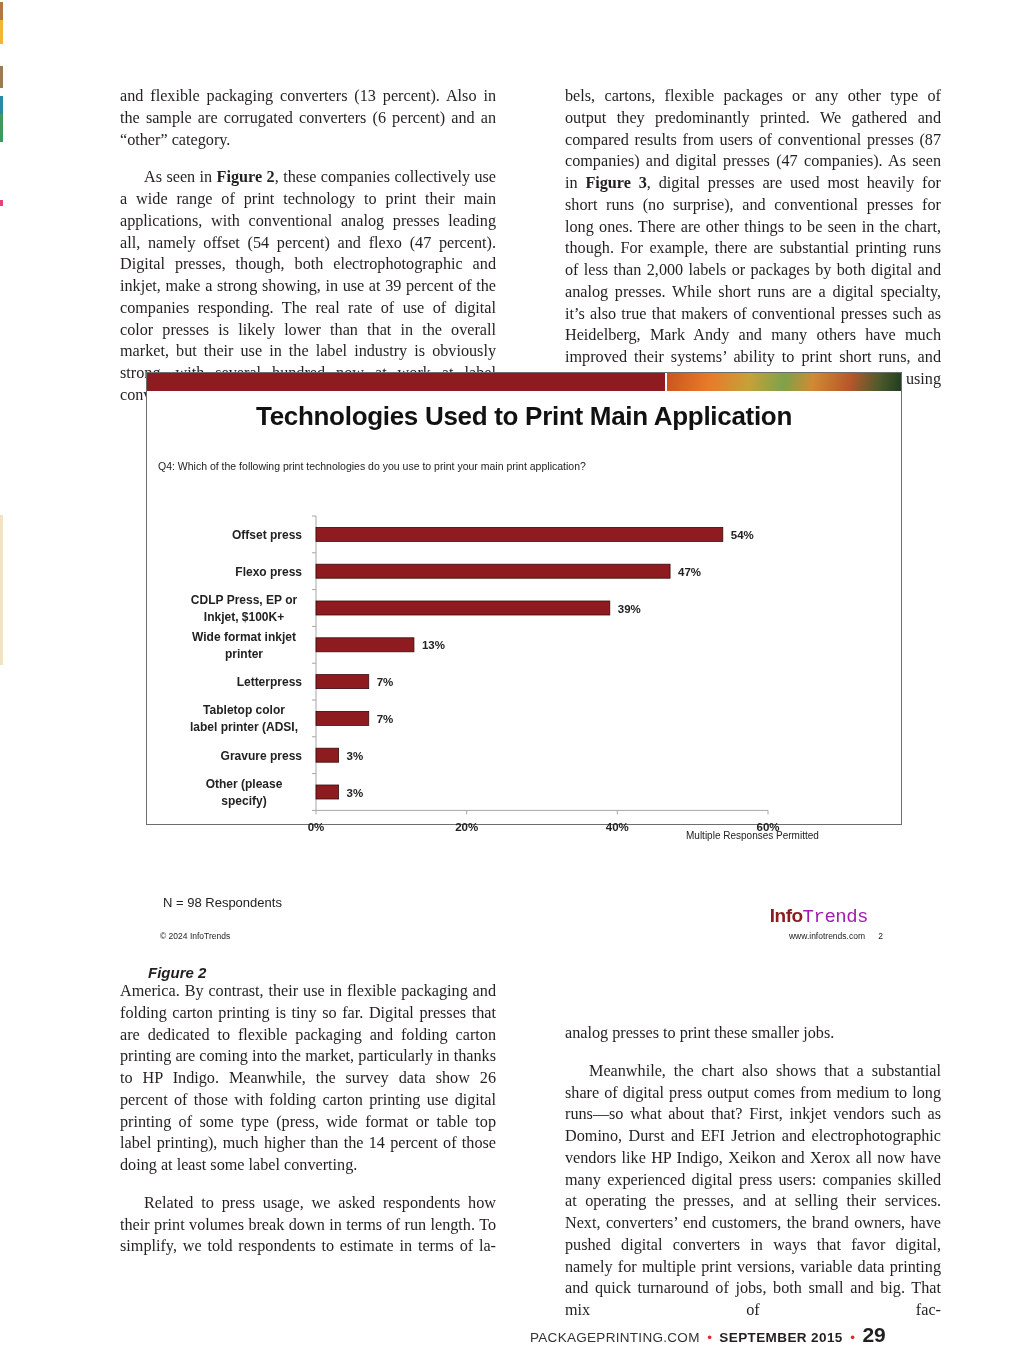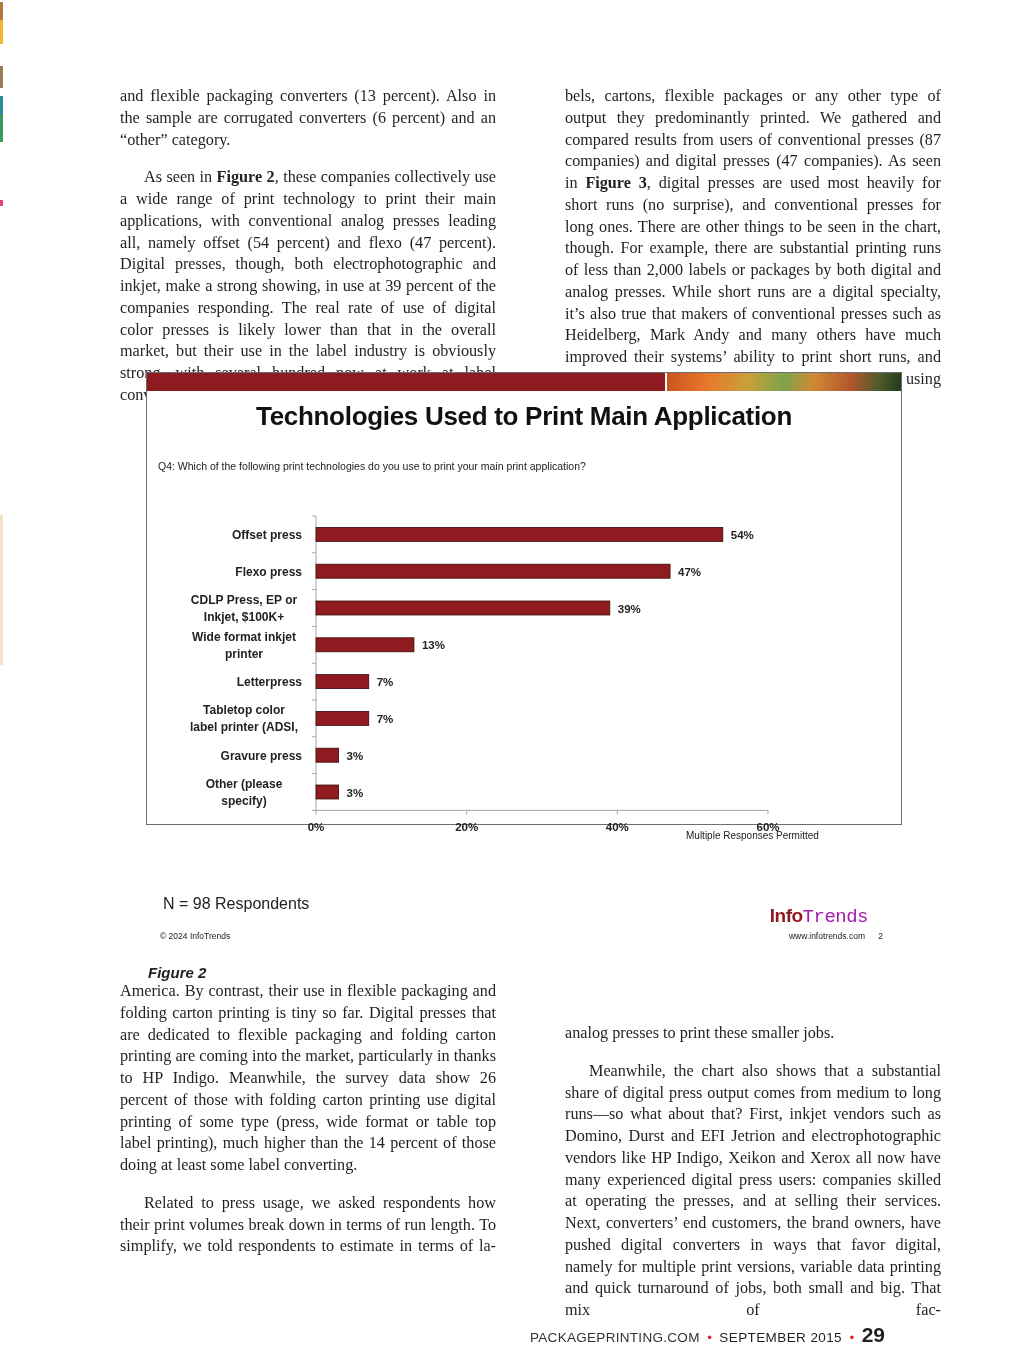--- a/index.html
+++ b/index.html
@@ -19,35 +19,35 @@
   #col-br { left: 549px; top: 1007px; width: 408px; }
 
   
   #figure { position: absolute; left: 146px; top: 372px; width: 756px; height: 453px; border: 1px solid #6d6d6d; box-sizing: border-box; background: #fff; font-family: "Liberation Sans", sans-serif; }
   #fig-banner { position: absolute; left: 0; top: 0; width: 100%; height: 18px; background: #8e1b1f; }
   #fig-banner-img { position: absolute; right: 0; top: 0; width: 234px; height: 18px; border-left: 2px solid #fff;
     background: linear-gradient(100deg, #c9551e 0%, #e8792a 18%, #c8a03a 35%, #7ea24a 50%, #d08a34 62%, #b5572a 78%, #4e5b2c 90%, #1f3d1f 100%); }
   #fig-title { position: absolute; left: 0; top: 28px; width: 100%; text-align: center; font-size: 26px; font-weight: bold; color: #111; letter-spacing: -0.3px; }
   #fig-question { position: absolute; left: 11px; top: 87px; font-size: 10.5px; color: #222; }
   #chart-svg { position: absolute; left: 0; top: 0; }
-  #fig-n { position: absolute; left: 16px; top: 522px; font-size: 16px; color: #222; }
+  #fig-n { position: absolute; left: 16px; top: 522px; font-size: 13px; color: #222; }
   #fig-copyright { position: absolute; left: 13px; top: 558px; font-size: 8.5px; color: #222; }
   #fig-url { position: absolute; right: 36px; top: 558px; font-size: 8.5px; color: #222; }
   #fig-page { position: absolute; right: 18px; top: 558px; font-size: 8.5px; color: #222; }
   #fig-logo { position: absolute; right: 33px; top: 532px; font-size: 19px; font-weight: bold; letter-spacing: -0.5px; }
   #fig-logo .info { color: #8e1b1f; }
   #fig-logo .trends { color: #a21caf; font-weight: normal; font-family: Liberation Mono, monospace; }
   #fig-multi { position: absolute; left: 539px; top: 457px; font-size: 10px; color: #222; }
 
   #figure-caption { position: absolute; left: 148px; top: 964px; font-family: "Liberation Sans", sans-serif; font-weight: bold; font-style: italic; font-size: 15px; color: #231f20; }
 
   #footer { position: absolute; left: 530px; top: 1323px; font-family: "Liberation Sans", sans-serif; color: #231f20; white-space: nowrap; }
   #footer .site { font-size: 13.5px; letter-spacing: 0.3px; color: #333; }
   #footer .sep { color: #e3262b; font-size: 13.5px; margin: 0 3px; }
-  #footer .date { font-size: 13.5px; font-weight: normal; letter-spacing: 0.4px; }
+  #footer .date { font-size: 13.5px; font-weight: bold; letter-spacing: 0.4px; }
   #footer .page { font-size: 21px; font-weight: bold; }
 </style>
 </head>
 <body>
 
 <div id="edge-marks">
     <div class="edge-mark" style="top: 2px; height: 20px; background: rgb(176, 122, 62);"></div>
     <div class="edge-mark" style="top: 20px; height: 24px; background: rgb(242, 182, 50);"></div>
     <div class="edge-mark" style="top: 66px; height: 22px; background: rgb(156, 122, 85);"></div>
     <div class="edge-mark" style="top: 96px; height: 18px; background: rgb(42, 138, 160);"></div>

